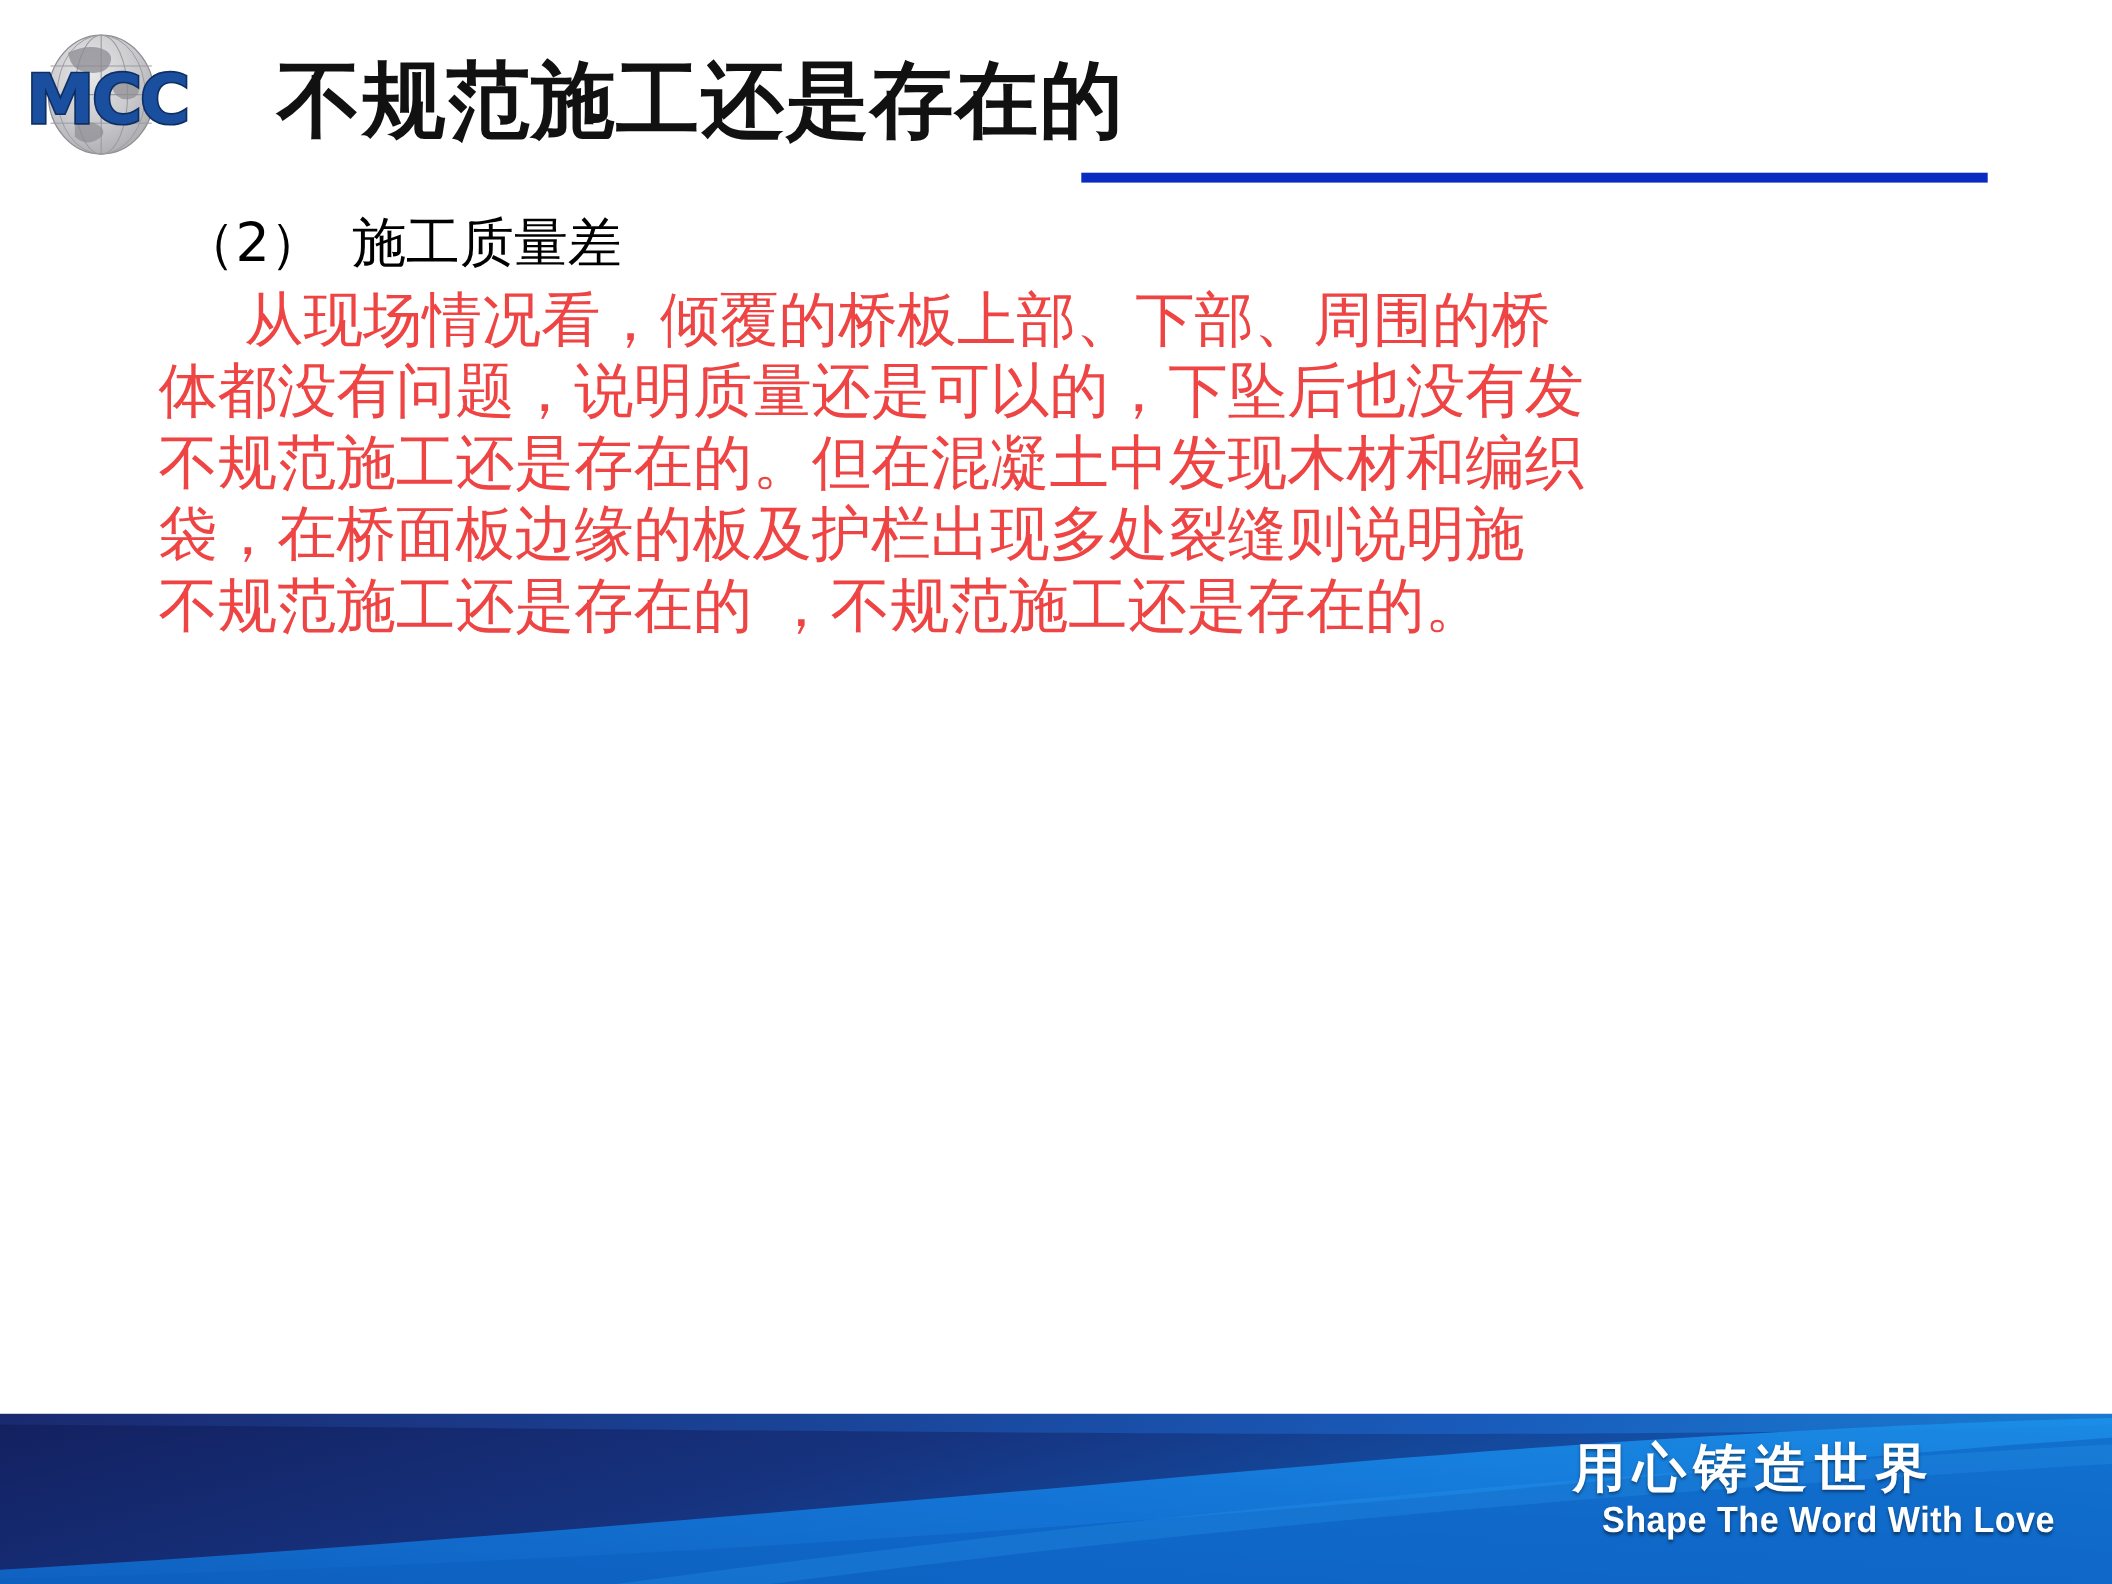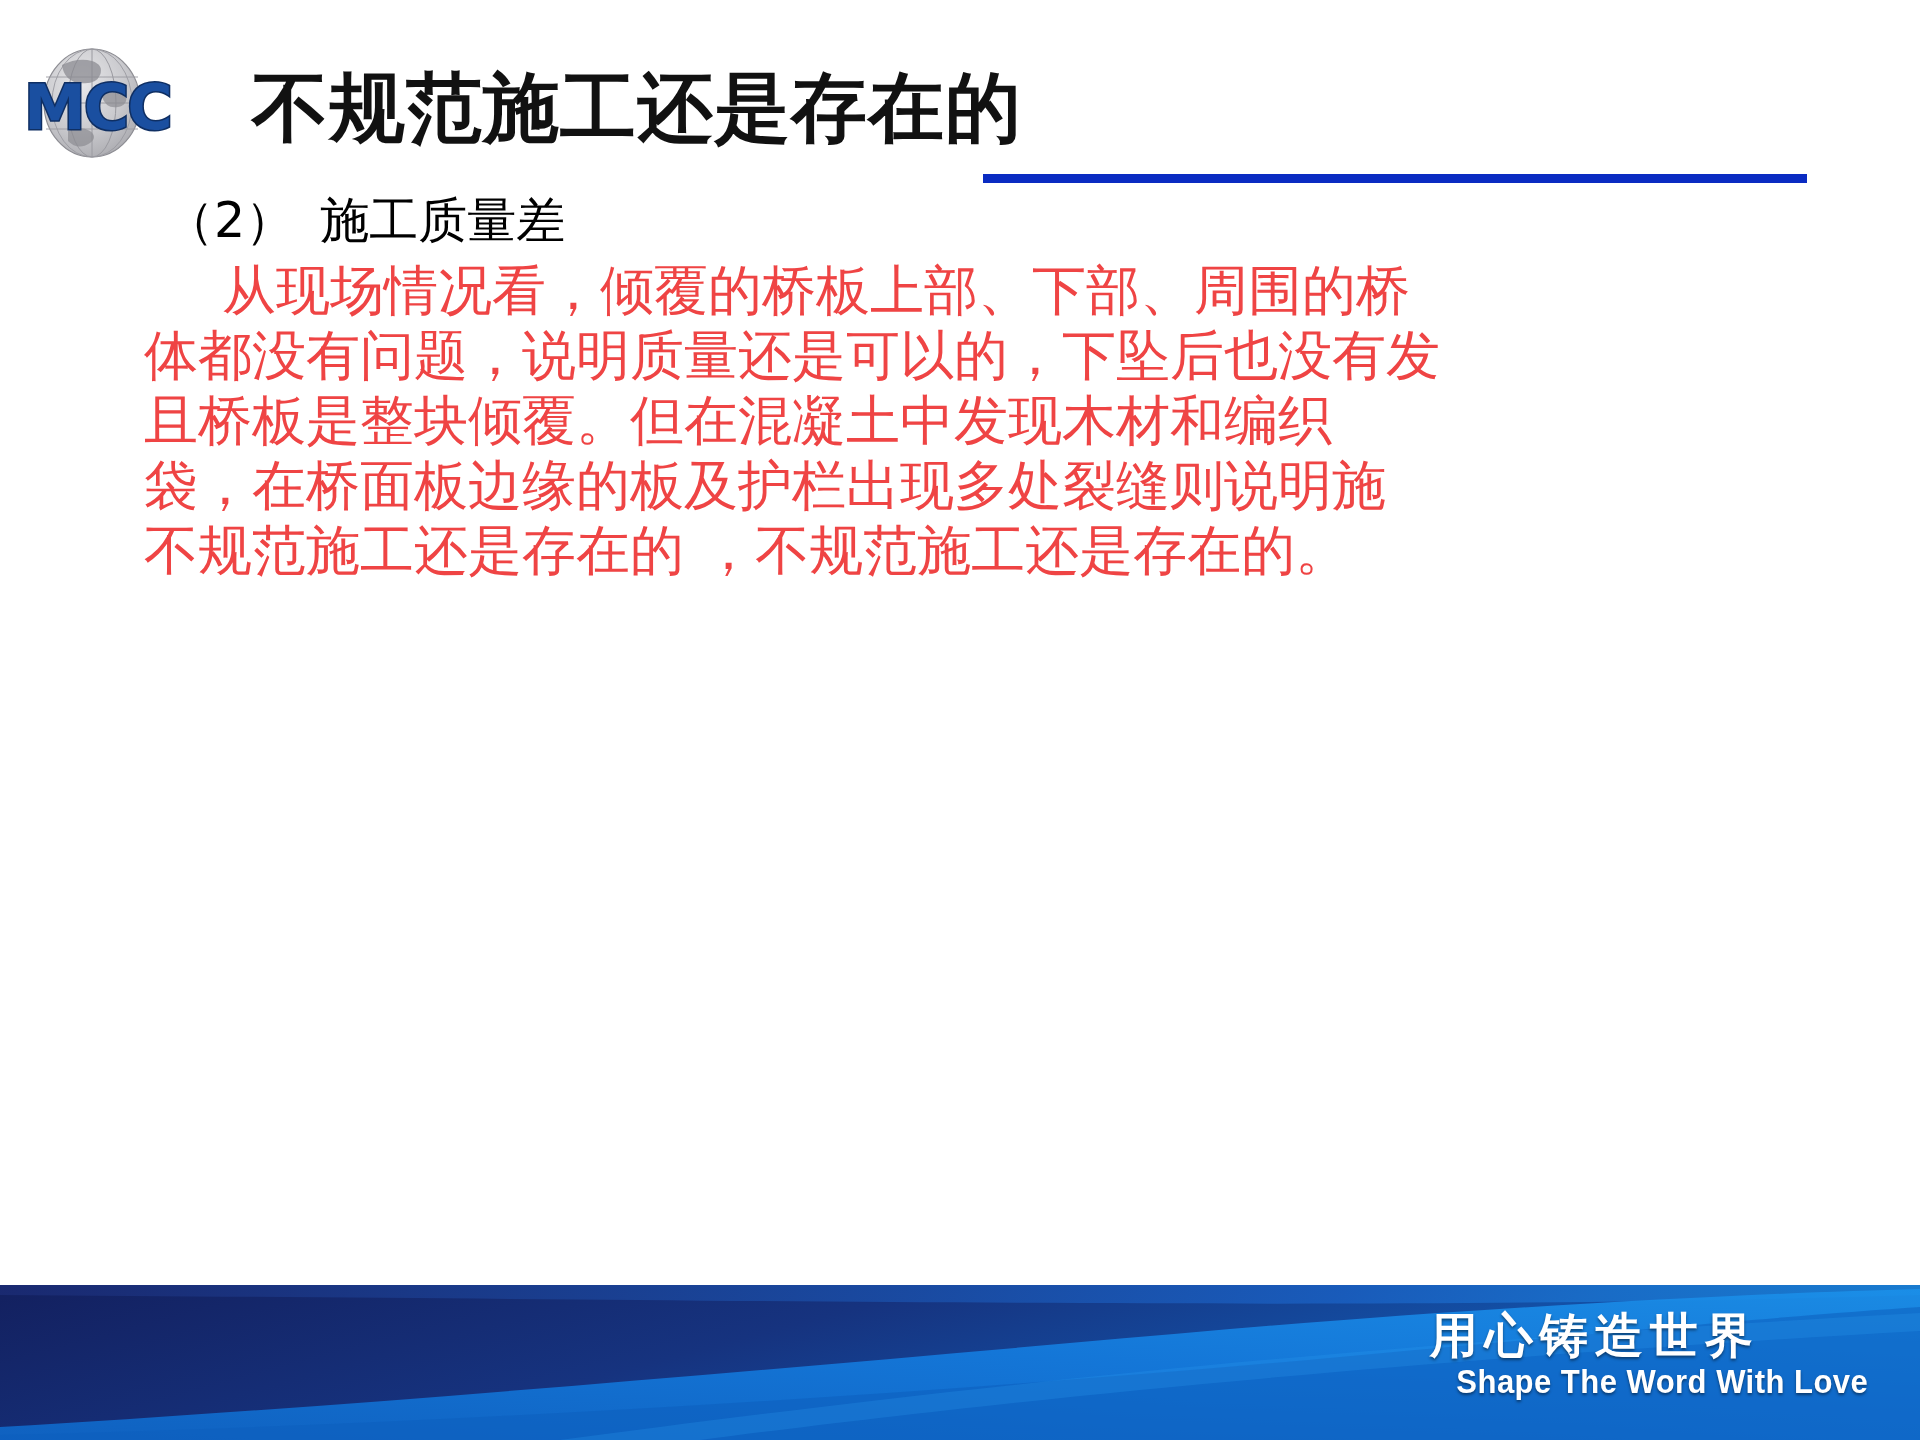--- a/index.html
+++ b/index.html
@@ -12,21 +12,21 @@
     height: 1440px;
     position: relative;
     overflow: hidden;
     font-family: "Liberation Sans", "DejaVu Sans", sans-serif;
   }
 
   
   #header {
     position: absolute;
     left: 0;
-    top: 17px;
+    top: 0;
     width: 1540px;
     height: 175px;
   }
 
   #logo-mark {
     position: absolute;
     left: 22px;
     top: 28px;
     width: 215px;
     height: 120px;
@@ -173,21 +173,21 @@
 
 <div id="content">
 
   <div id="section-heading">
     <span>（2）</span><span class="gap"></span><span>施工质量差</span>
   </div>
 
   <div id="paragraph">
     <div class="line indent">从现场情况看，倾覆的桥板上部、下部、周围的桥</div>
     <div class="line">体都没有问题，说明质量还是可以的，下坠后也没有发</div>
-    <div class="line">且桥板是整块倾覆。但在混凝土中发现木材和编织</div>
+    <div class="line">不规范施工还是存在的。但在混凝土中发现木材和编织</div>
     <div class="line">袋，在桥面板边缘的板及护栏出现多处裂缝则说明施</div>
     <div class="line">不规范施工还是存在的 ，不规范施工还是存在的。</div>
   </div>
 
 </div>
 
 <div id="footer">
   <svg width="1920" height="155" viewBox="0 0 1920 155" xmlns="http://www.w3.org/2000/svg">
     <defs>
       <linearGradient id="bgGrad" x1="0" y1="0" x2="1" y2="0.3">

